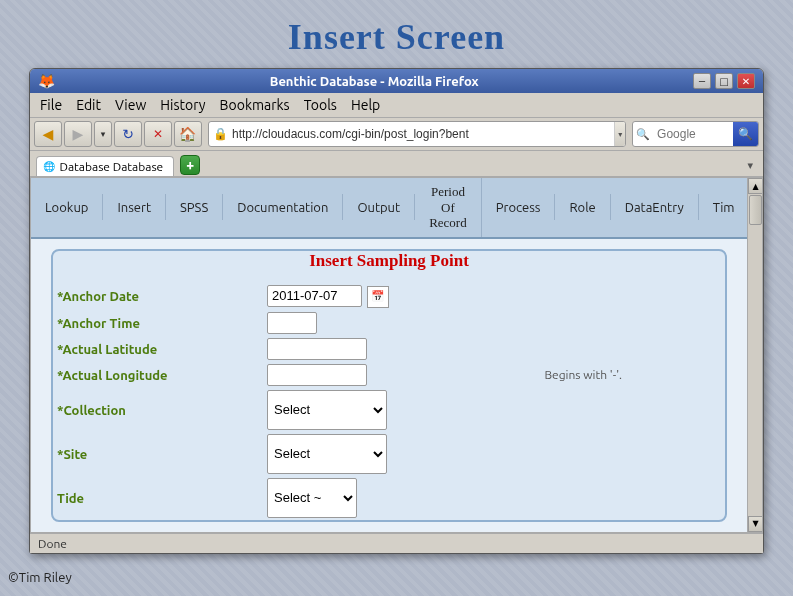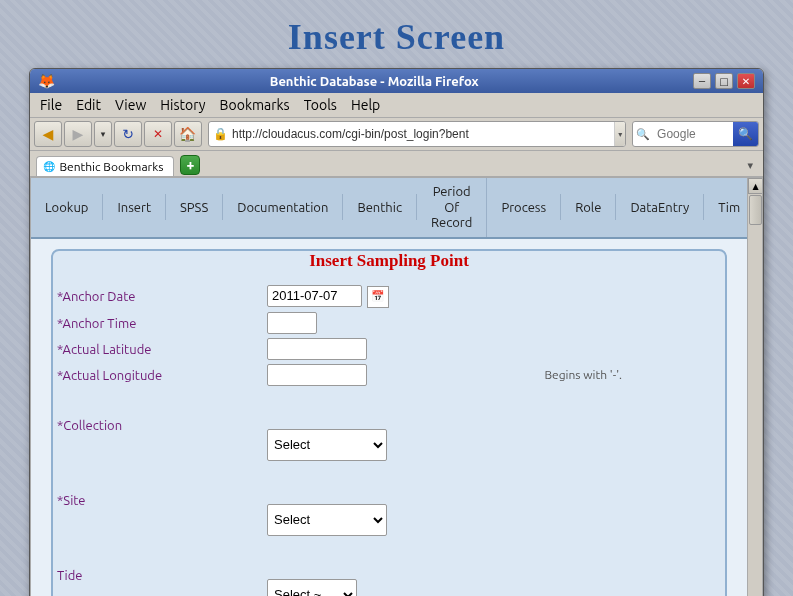--- a/index.html
+++ b/index.html
@@ -339,22 +339,22 @@
     .form-table {
       width: 100%;
       border-collapse: collapse;
     }
     .form-table td {
       padding: 3px 4px;
       font-size: 13px;
     }
     .form-table .label-cell {
       width: 210px;
-      color: #701a75;
-      font-weight: normal;
+      color: #4d7c0f;
+      font-weight: bold;
       padding-right: 8px;
     }
     .form-table .input-cell {
       padding: 2px 4px;
     }
     .form-table .hint-cell {
       padding-left: 8px;
       color: #555;
       font-size: 12px;
     }
@@ -386,29 +386,28 @@
       cursor: pointer;
       font-size: 11px;
       display: inline-flex;
       align-items: center;
       justify-content: center;
       vertical-align: middle;
       margin-left: 2px;
     }
 
     .select-input {
-      height: 32px;
+      height: 40px;
       border: 1px solid #999;
       border-radius: 2px;
       background: white;
       font-size: 13px;
       padding: 0 2px;
       min-width: 120px;
       cursor: pointer;
-      margin-top: 39px;
     }
 
     .select-small {
       min-width: 90px;
     }
 
     
     .form-outer {
       border: 2px solid #90b0d0;
       background: #dce8f4;
@@ -516,21 +515,21 @@
     <div class="search-container">
       <span style="padding:0 3px;font-size:11px;">🔍</span>
       <input class="search-input" type="text" placeholder="Google" style="">
       <button class="search-icon-btn">🔍</button>
     </div>
   </div>
 
   <div class="tab-bar">
     <div class="tab active">
       <span class="tab-favicon">🌐</span>
-      <span>Benthic Bookmarks</span>
+      <span>Database Database</span>
     </div>
     <div class="tab-add-btn">+</div>
     <div class="tab-bar-right">
       <span class="tab-bar-arrow">▾</span>
     </div>
   </div>
 
   <div class="content-area content-with-scrollbar">
 
     <div class="scrollbar-track">
@@ -539,22 +538,22 @@
       <div class="scrollbar-btn" style="position:absolute;bottom:0;left:0;">▼</div>
     </div>
 
     <div class="inner-content">
 
       <div class="app-nav">
         <span class="app-nav-item">Lookup</span>
         <span class="app-nav-item">Insert</span>
         <span class="app-nav-item">SPSS</span>
         <span class="app-nav-item">Documentation</span>
-        <span class="app-nav-item">Benthic</span>
-        <span class="app-nav-item period-of-record" style="">Period Of<br>Record</span>
+        <span class="app-nav-item">Output</span>
+        <span class="app-nav-item period-of-record" style="font-family:Liberation Serif, serif;">Period Of<br>Record</span>
         <span class="app-nav-item">Process</span>
         <span class="app-nav-item">Role</span>
         <span class="app-nav-item">DataEntry</span>
         <span class="app-nav-item">Tim</span>
       </div>
 
       <div class="form-container">
         <div class="form-outer">
           <div class="form-title">Insert Sampling Point</div>
 

